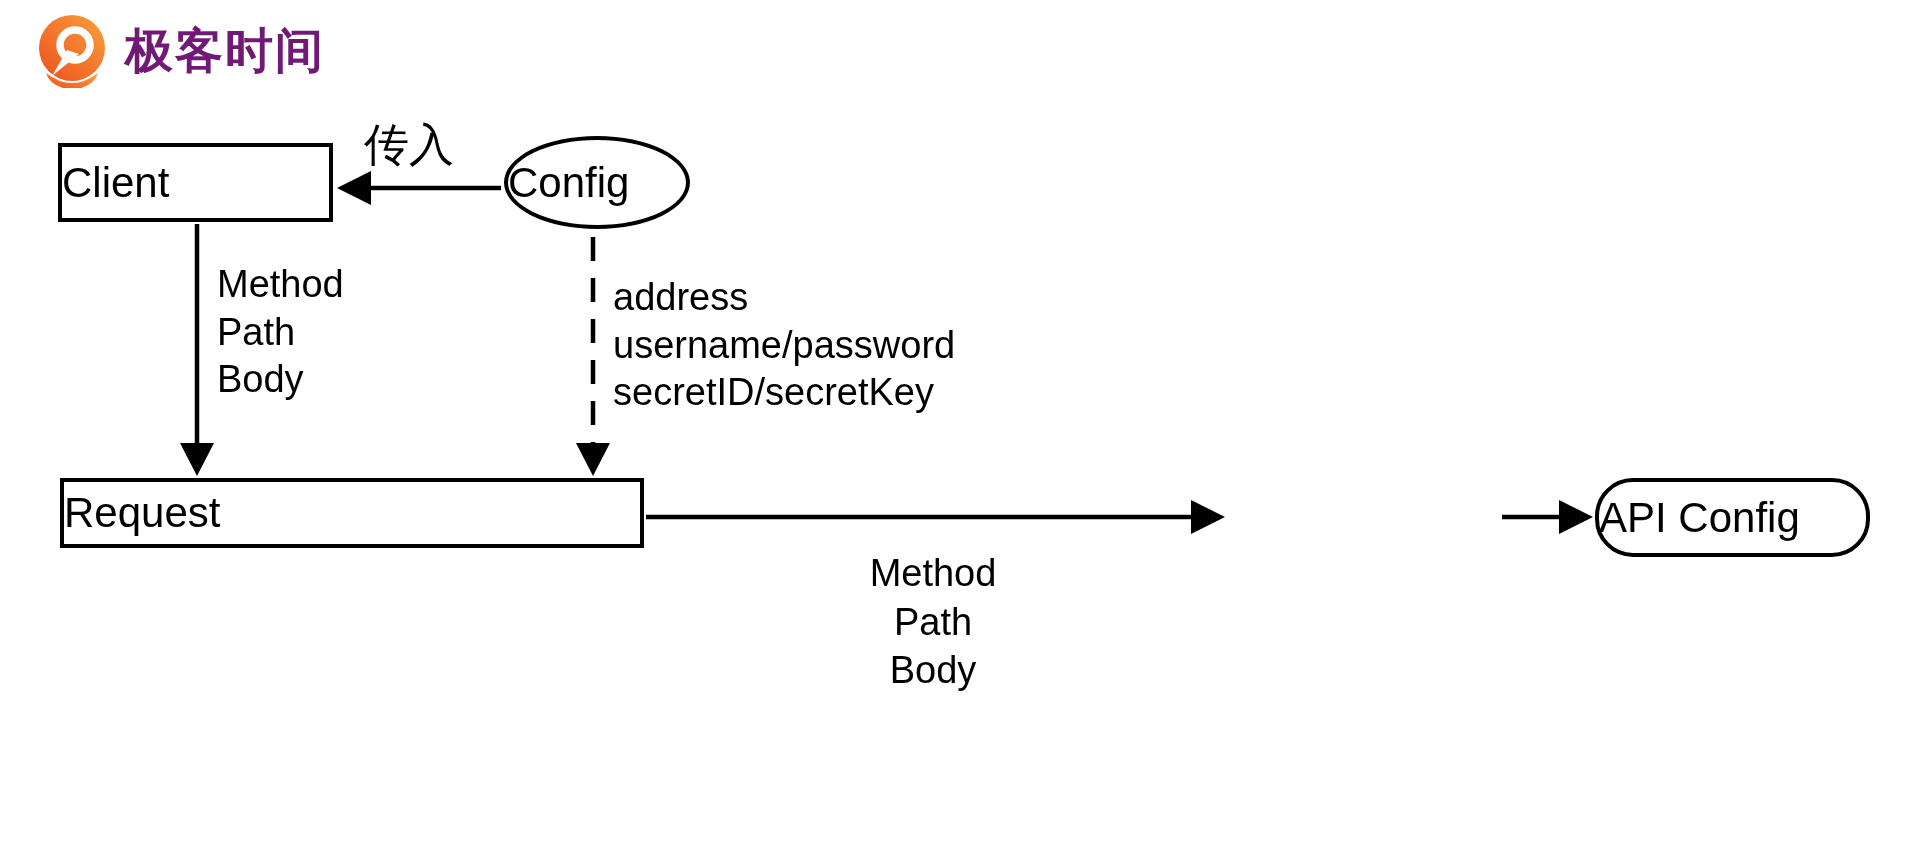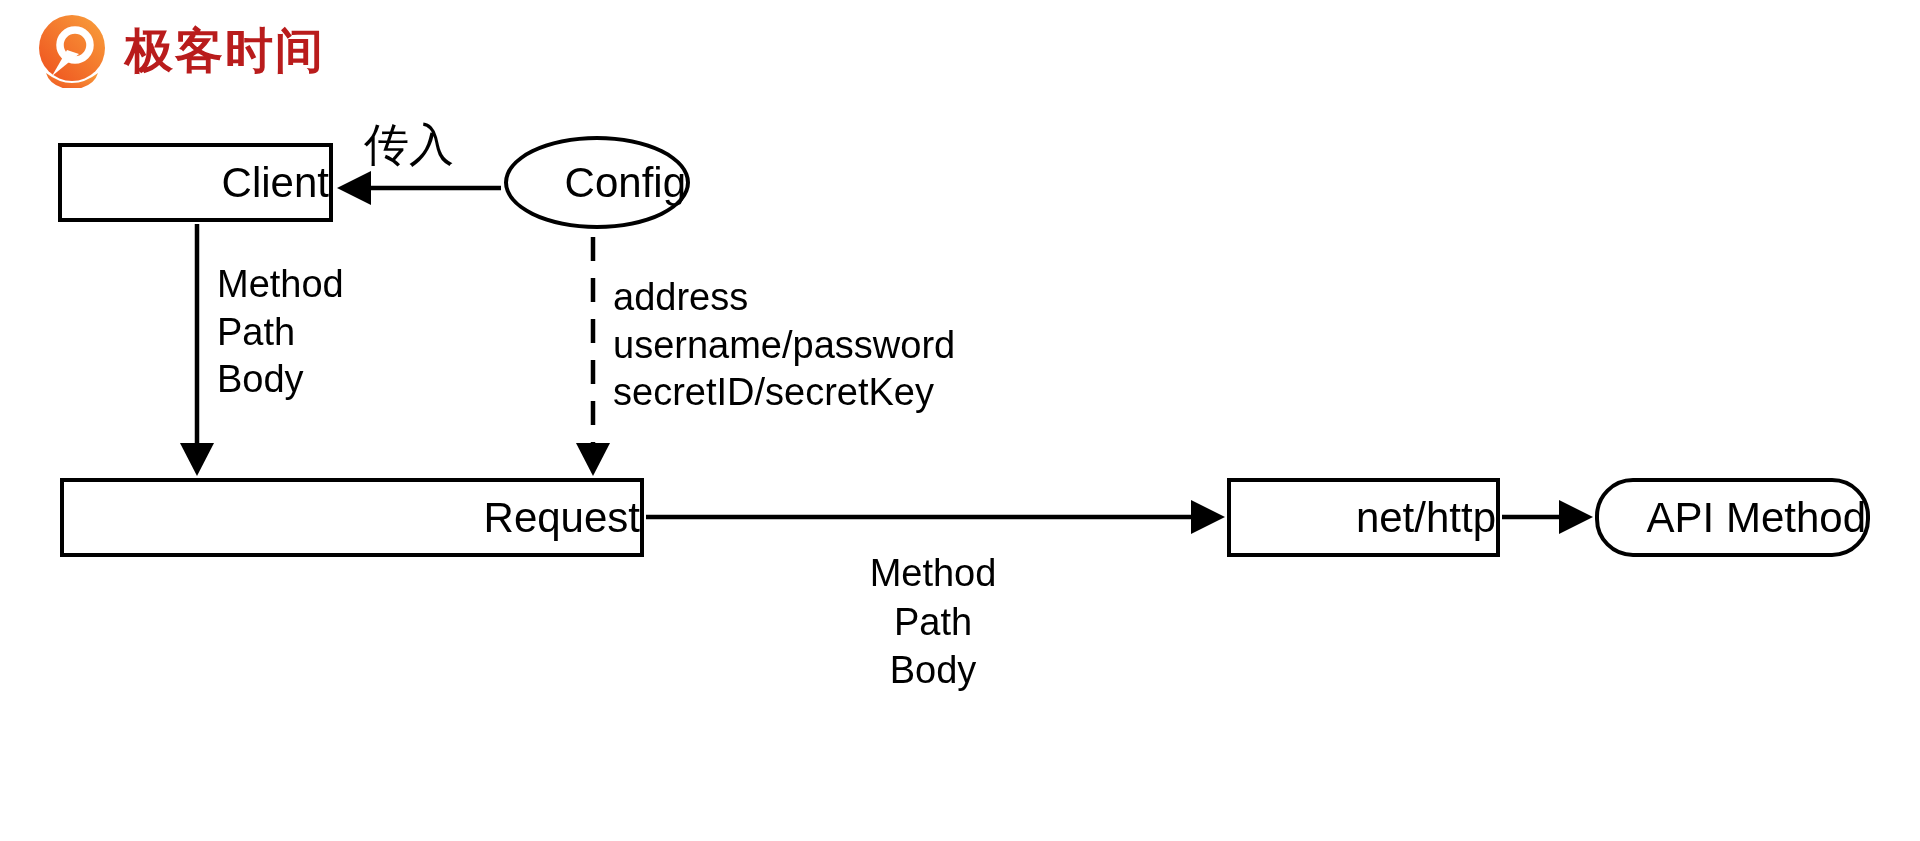--- a/index.html
+++ b/index.html
@@ -2,30 +2,30 @@
 <html><head>
 <meta charset="utf-8">
 <style>
   html,body { margin:0; padding:0; background:#fff; }
   .canvas {
     position:relative; width:1920px; height:841px; background:#ffffff;
     font-family:"Liberation Sans","DejaVu Sans",sans-serif; color:#000;
     overflow:hidden;
   }
   .logo { position:absolute; left:33px; top:14px; display:flex; align-items:center; gap:14px; }
-  .logo-text { font-size:48px; font-weight:bold; color:#b91c1c; letter-spacing:2px; }
+  .logo-text { font-size:48px; font-weight:bold; color:#701a75; letter-spacing:2px; }
   .edge-layer { position:absolute; left:0; top:0; width:1920px; height:841px; }
   .node {
     position:absolute; box-sizing:border-box; border:4px solid #000; background:#fff;
-    display:flex; align-items:center; justify-content:flex-end;
+    display:flex; align-items:center; justify-content:flex-start;
     font-size:42px; line-height:1; white-space:nowrap;
   }
   .node-client   { left:58px;   top:143px; width:275px; height:79px; }
   .node-config   { left:504px;  top:136px; width:186px; height:93px; border-radius:50%; }
-  .node-request  { left:60px;   top:478px; width:584px; height:79px; }
+  .node-request  { left:60px;   top:478px; width:584px; height:70px; }
   .node-nethttp  { left:1227px; top:478px; width:273px; height:79px; }
   .node-apiserver{ left:1595px; top:478px; width:275px; height:79px; border-radius:38px; }
   .edge-label { position:absolute; font-size:38px; line-height:47.5px; white-space:nowrap; }
   .edge-label span { display:block; }
   .label-chuanru { left:364px; top:118px; font-size:45px; line-height:1.2; }
   .label-client-request { left:217px; top:261px; }
   .label-config-request { left:613px; top:255px;margin-top:19px; }
   .label-request-nethttp { left:583px; top:549px; width:700px; text-align:center; line-height:48.5px; }
 </style>
 </head>
@@ -72,26 +72,23 @@
   </div>
 
   <div class="node node-config">
     <span>Config</span>
   </div>
 
   <div class="node node-request">
     <span>Request</span>
   </div>
 
-  <div class="node node-nethttp">
-    <span>net/http</span>
-  </div>
 
   <div class="node node-apiserver">
-    <span>API Method</span>
+    <span>API Config</span>
   </div>
 
   <div class="edge-label label-chuanru">
     <span>传入</span>
   </div>
 
   <div class="edge-label label-client-request">
     <span>Method</span>
     <span>Path</span>
     <span>Body</span>

